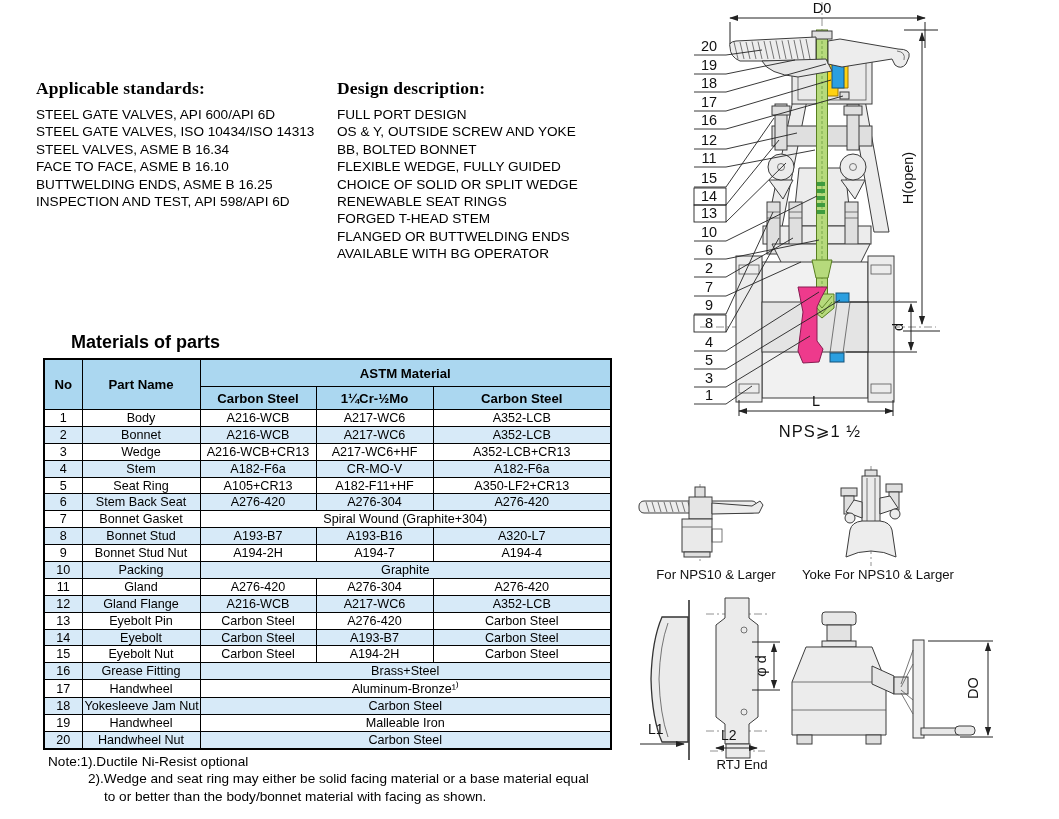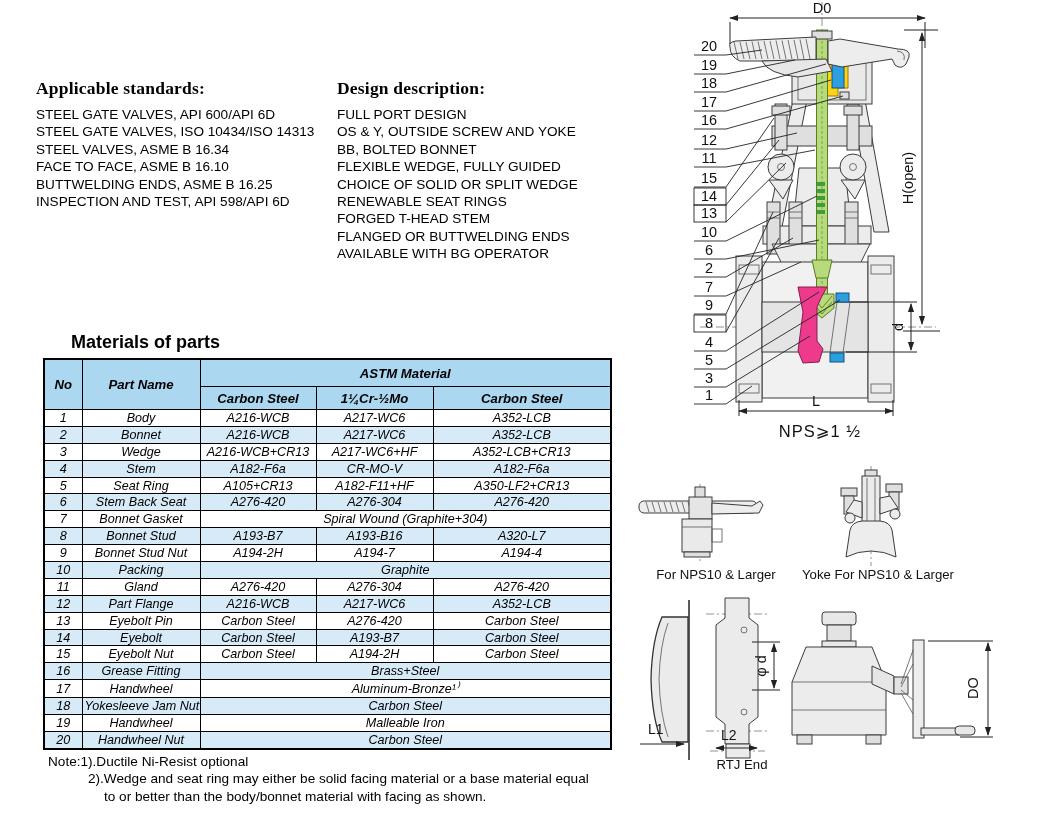--- a/index.html
+++ b/index.html
@@ -10,21 +10,21 @@
   .block-heading { font-weight:bold; font-size:17.5px; margin:0 0 7px 0; letter-spacing:0.2px;font-family:Liberation Serif, serif; }
   .text-block { position:absolute; }
   .std-block   { left:36px;  top:78px;  width:300px; }
   .design-block{ left:337px; top:78px;  width:320px; }
   .line { font-size:13.6px; line-height:17.4px; white-space:nowrap; }
 
   .mat-title { position:absolute; left:47px; top:332px; font-weight:bold; font-size:18px;margin-left:24px; }
 
   table.mat {
     position:absolute; left:43px; top:358px; width:567px;
-    border-collapse:collapse; table-layout:fixed; font-size:12.6px;font-style:italic;
+    border-collapse:collapse; table-layout:fixed; font-size:12.6px;
   }
   table.mat th, table.mat td {
     border:1px solid #000; padding:0 2px; text-align:center; overflow:hidden; white-space:nowrap;
   }
   table.mat { border:2px solid #000; }
   table.mat thead th { background:#abd7f0; font-weight:bold; font-size:13.2px; }
   table.mat thead tr:first-child th { height:26px; }
   table.mat thead tr:last-child th { height:22px; }
   table.mat tbody td { height:15.9px; background:#ffffff; }
   table.mat tbody tr:nth-child(even) td { background:#d7eaf8; }
@@ -164,21 +164,21 @@
         </tr>
         <tr>
           <td>11</td>
           <td>Gland</td>
           <td>A276-420</td>
           <td>A276-304</td>
           <td>A276-420</td>
         </tr>
         <tr>
           <td>12</td>
-          <td>Part Flange</td>
+          <td>Gland Flange</td>
           <td>A216-WCB</td>
           <td>A217-WC6</td>
           <td>A352-LCB</td>
         </tr>
         <tr>
           <td>13</td>
           <td>Eyebolt Pin</td>
           <td>Carbon Steel</td>
           <td>A276-420</td>
           <td>Carbon Steel</td>

